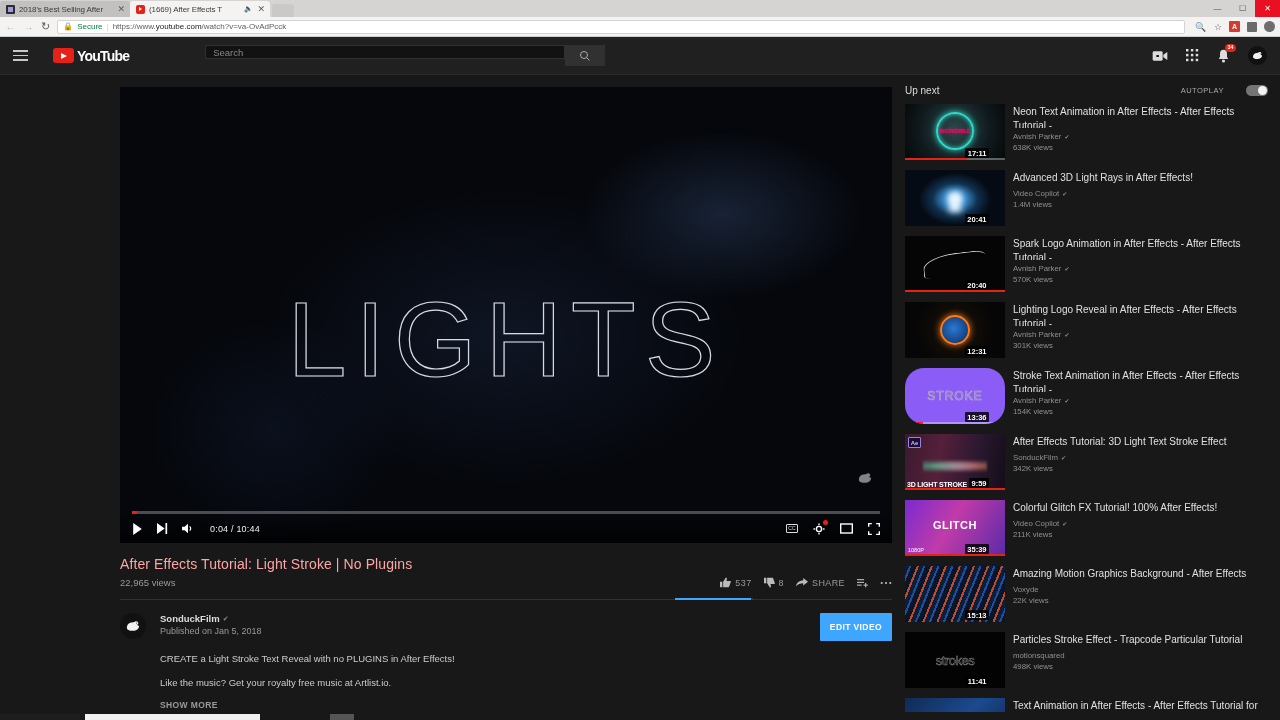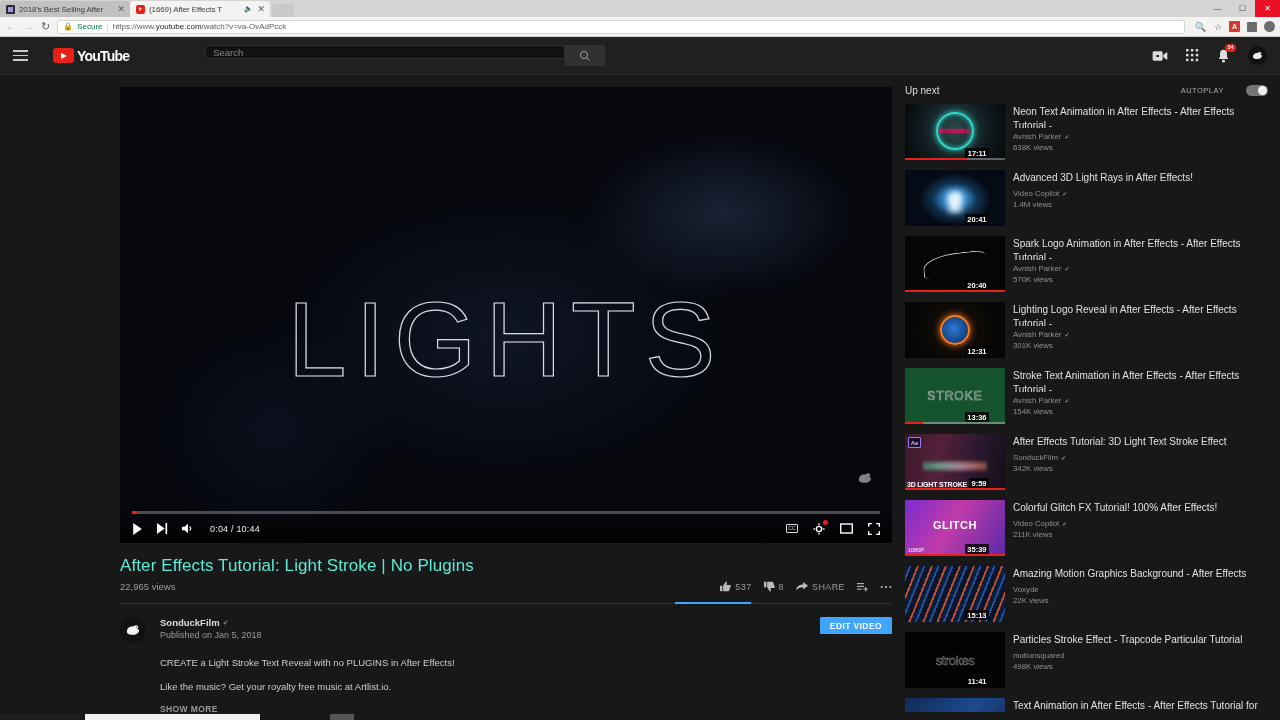--- a/index.html
+++ b/index.html
@@ -154,21 +154,21 @@
   }
   .auto-badge { position:relative; }
   .auto-dot {
     position:absolute; top:-3px; right:-3px; width:5px;height:5px;
     background:#e62117; border-radius:50%;
   }
 
   
   .video-info { margin-left: 120px; width: 772px; }
   .video-title {
-    color:#5eead4; font-size:17px; font-weight:400; padding: 13px 0 0 0; letter-spacing:0.1px;
+    color:#fca5a5; font-size:14px; font-weight:400; padding: 13px 0 0 0; letter-spacing:0.1px;
   }
   .meta-row {
     display:flex; align-items:center; padding: 5px 0 0 0;
     border-bottom: 1px solid #303030; padding-bottom: 11px; position:relative;
   }
   .views-count { color:#999; font-size:9.5px; }
   .actions { margin-left:auto; display:flex; align-items:center; gap:12px; }
   .action-item { display:flex; align-items:center; gap:4px; color:#999; font-size:9px; cursor:pointer; }
   .action-label { font-size:9px; letter-spacing:0.4px; }
   .ratio-bar {
@@ -185,21 +185,21 @@
   .channel-meta { margin-left: 14px; flex:1; }
   .channel-name-row { display:flex; align-items:center; gap:3px; }
   .channel-name { color:#ddd; font-size:9.5px; font-weight:bold; }
   .verified { color:#888; font-size:7px; }
   .published { color:#999; font-size:9px; margin-top:2px; }
   .description { margin-top: 16px; color:#ccc; font-size:9.5px; line-height:1.55; }
   .desc-line { margin-bottom: 9px; }
   .show-more { color:#999; font-size:8.5px; font-weight:bold; letter-spacing:0.4px; margin-top:4px; }
   .edit-video-btn {
     background:#3ea6ff; color:#fff; font-size:8.5px; font-weight:bold;
-    padding: 5px 10px; letter-spacing:0.4px; height:17px; align-self:flex-start;
+    padding: 5px 10px; letter-spacing:0.4px; height:28px; align-self:flex-start;
     display:flex; align-items:center; border-radius:1px; cursor:pointer;
   }
 
   
   .upnext-head {
     display:flex; align-items:center; padding-bottom:8px;
   }
   .upnext-title { color:#ddd; font-size:10px; }
   .autoplay-wrap { margin-left:auto; display:flex; align-items:center; gap:22px; }
   .autoplay-label { color:#aaa; font-size:7.5px; letter-spacing:0.5px; }
@@ -253,21 +253,21 @@
     border-top:1.5px solid #d8d8d8; border-left:1.5px solid #c8c8c8;
     border-radius: 60% 20% 40% 10%; transform: rotate(-6deg);
   }
   .th-logoreveal { background: radial-gradient(circle at 50% 50%, #1a1208 0%, #060606 70%); }
   .th-logoreveal::after{
     content:""; position:absolute; left:50%;top:50%;transform:translate(-50%,-50%);
     width:26px;height:26px;border-radius:50%;
     border:2px solid #ff7a18; box-shadow:0 0 7px #ff7a18;
     background: radial-gradient(circle at 45% 45%, #2b78d8, #0b2b55);
   }
-  .th-stroke { background:#14532d; }
+  .th-stroke { background:#8b5cf6;border-radius:19px; }
   .th-stroke::after{
     content:"STROKE"; position:absolute; left:50%;top:50%;transform:translate(-50%,-50%);
     color:transparent; -webkit-text-stroke:0.6px #b9b9b9; font-size:12px; letter-spacing:1px;
   }
   .th-3dlight {
     background: linear-gradient(100deg, #3b1a2e 0%, #55203a 35%, #2a1830 70%, #140d18 100%);
   }
   .th-3dlight-ae {
     position:absolute; left:3px; top:3px; width:13px;height:11px; background:#1a0e2e;
     border:1px solid #9a7ef0; color:#c7b5ff; font-size:6px; font-weight:bold;

